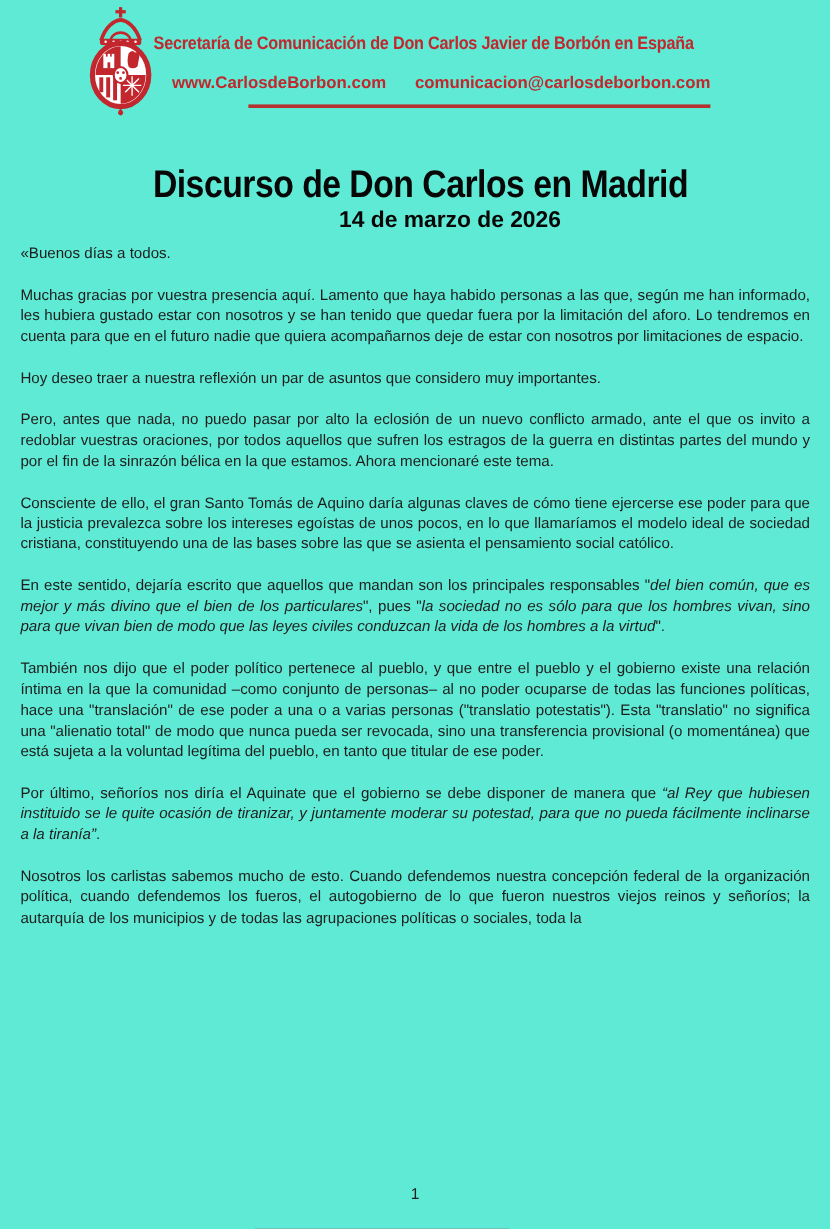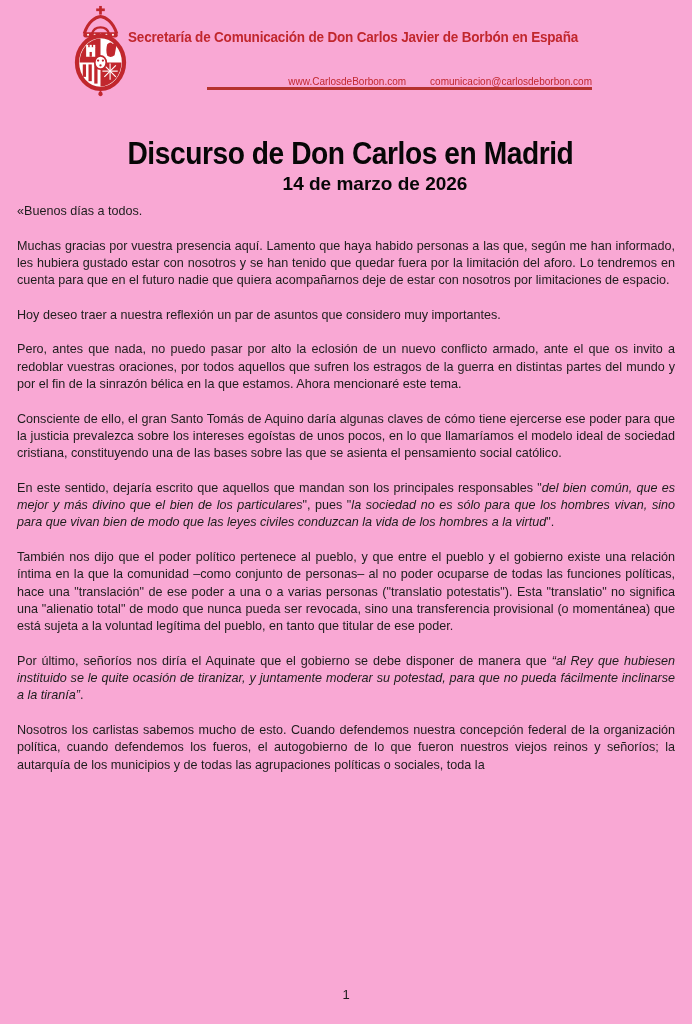--- a/index.html
+++ b/index.html
@@ -1,37 +1,37 @@
 <!DOCTYPE html>
 <html><head>
 <meta charset="utf-8">
 <style>
   html,body{margin:0;padding:0;background:#888;}
   .page{
     position:relative;
     width:692px;height:1024px;
-    background:#f9a8d4;
+    background:#5eead4;
     margin:0 auto;
     font-family:"Liberation Sans", sans-serif;
     overflow:hidden;
   }
   
   .logo{
     position:absolute;left:61px;top:5px;width:79px;height:92px;
   }
   .org-name{
     position:absolute;left:128px;top:28px;
     font-size:15px;font-weight:bold;color:#c1272d;
     white-space:nowrap;
     transform:scaleX(0.90);transform-origin:left center;
     letter-spacing:-0.2px;
   }
   .contact-line{
-    position:absolute;top:76px;right:100px;
-    font-size:10px;font-weight:normal;color:#c1272d;
+    position:absolute;top:60px;right:100px;
+    font-size:14px;font-weight:bold;color:#c1272d;
     white-space:nowrap;
   }
   .contact-line .email{margin-left:24px;}
   .rule{
     position:absolute;left:207px;top:87px;width:385px;height:3px;
     background:#b5332e;
   }
   
   .doc-title{
     position:absolute;left:0;top:131px;width:692px;

